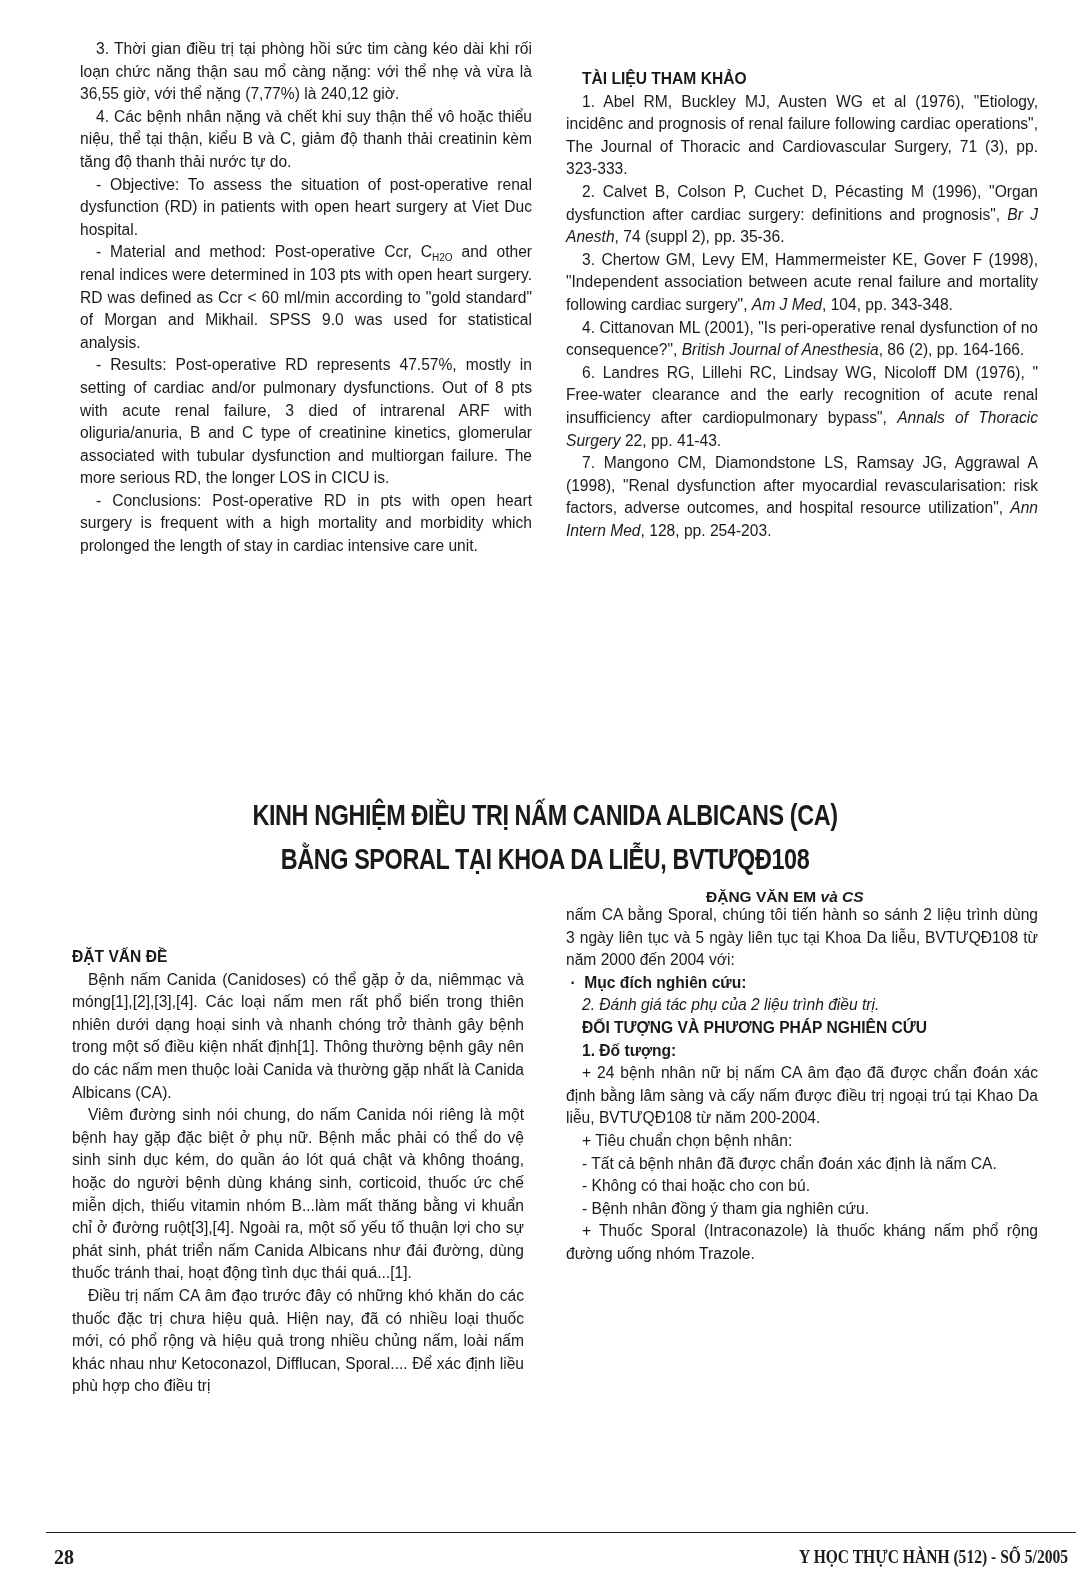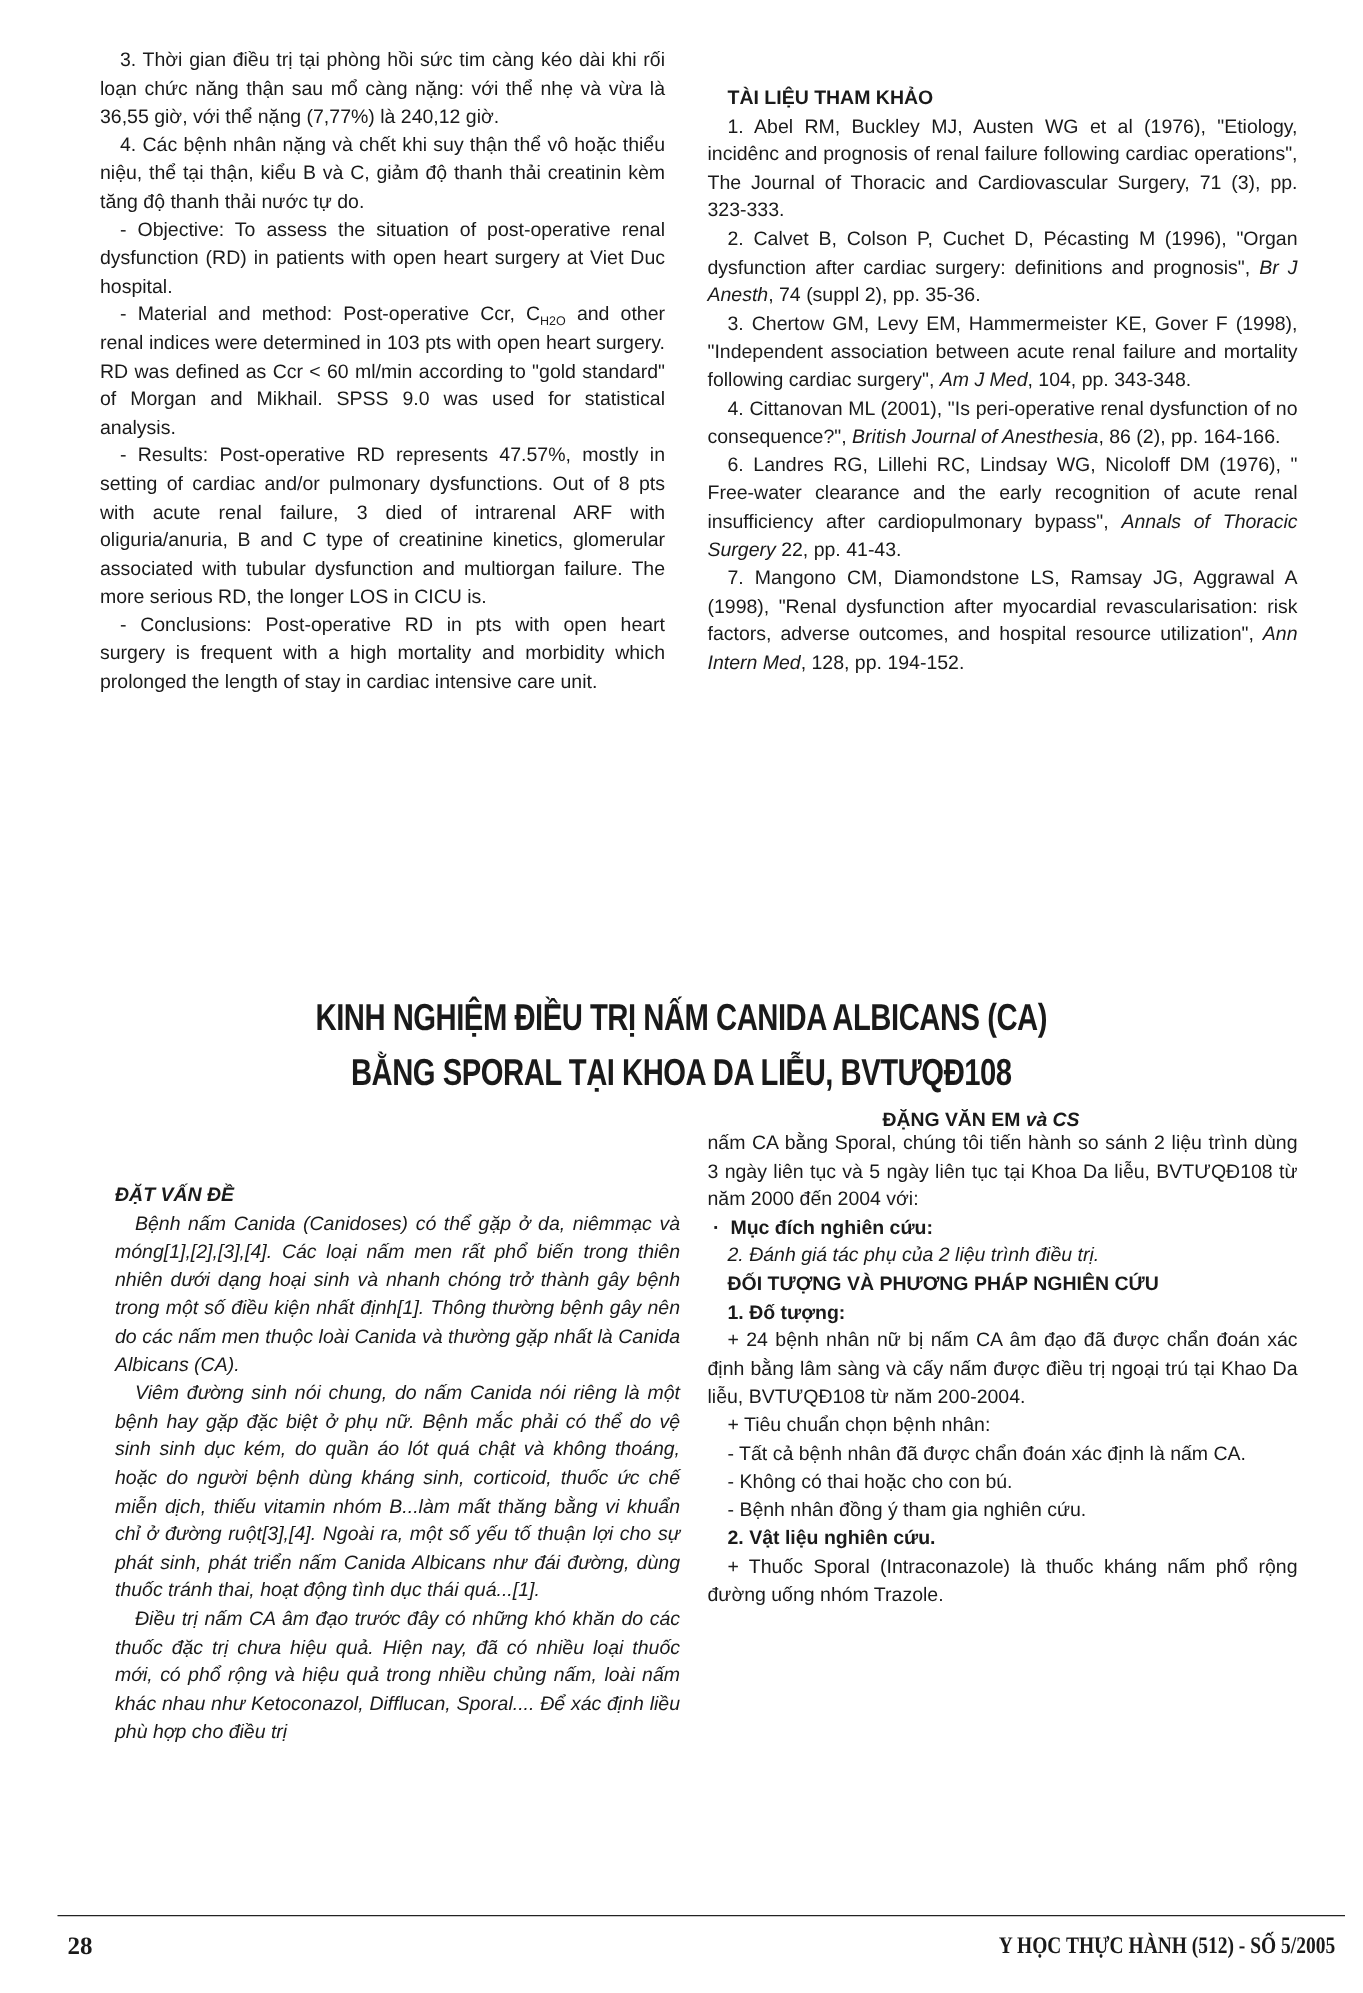--- a/index.html
+++ b/index.html
@@ -5,21 +5,21 @@
   html, body { margin: 0; padding: 0; background: #ffffff; }
   body { width: 1090px; height: 1594px; position: relative; overflow: hidden; color: #1a1a1a;
          font-family: "Liberation Sans", "DejaVu Sans", sans-serif; }
   .col { position: absolute; font-size: 15.6px; line-height: 22.6px; text-align: justify; }
   .col p { margin: 0; text-indent: 16px; }
   .col p.noind { text-indent: 0; }
   .col .h { font-weight: bold; text-indent: 16px; margin: 0; }
   .col .hl { font-weight: bold; margin: 0; }
   #col-tl { left: 80px; top: 38px; width: 452px; }
   #col-tr { left: 566px; top: 68px; width: 472px; }
-  #col-bl { left: 92px; top: 946px; width: 452px; font-style: italic; }
+  #col-bl { left: 72px; top: 946px; width: 452px; }
   #col-br { left: 566px; top: 904px; width: 472px; }
   sub { font-size: 10px; line-height: 0; }
   i { font-style: italic; }
   .bullet-dot { display: inline-block; width: 14px; text-align: center; }
   #article-title { position: absolute; left: 0; top: 793px; width: 1090px; text-align: center;
      font-family: "Liberation Sans", sans-serif; font-weight: bold; font-size: 30px; line-height: 44px;
      letter-spacing: -0.5px; transform: scaleX(0.78); transform-origin: 545px 0; }
   #article-title div { margin: 0; }
   #author { position: absolute; left: 706px; top: 888px; font-weight: bold; font-size: 15.5px; }
   #author .cs { font-style: italic; }
@@ -40,21 +40,21 @@
   <p>- Conclusions: Post-operative RD in pts with open heart surgery is frequent with a high mortality and morbidity which prolonged the length of stay in cardiac intensive care unit.</p>
 </div>
 
 <div id="col-tr" class="col">
   <div class="h">TÀI LIỆU THAM KHẢO</div>
   <p><span>1. Abel RM, Buckley MJ, Austen WG et al (1976), "Etiology, incidênc and prognosis of renal failure following cardiac operations", The Journal of Thoracic and Cardiovascular Surgery, 71 (3), pp. 323-333.</span><i></i><span></span></p>
   <p><span>2. Calvet B, Colson P, Cuchet D, Pécasting M (1996), "Organ dysfunction after cardiac surgery: definitions and prognosis", </span><i>Br J Anesth</i><span>, 74 (suppl 2), pp. 35-36.</span></p>
   <p><span>3. Chertow GM, Levy EM, Hammermeister KE, Gover F (1998), "Independent association between acute renal failure and mortality following cardiac surgery", </span><i>Am J Med</i><span>, 104, pp. 343-348.</span></p>
   <p><span>4. Cittanovan ML (2001), "Is peri-operative renal dysfunction of no consequence?", </span><i>British Journal of Anesthesia</i><span>, 86 (2), pp. 164-166.</span></p>
   <p><span>6. Landres RG, Lillehi RC, Lindsay WG, Nicoloff DM (1976), " Free-water clearance and the early recognition of acute renal insufficiency after cardiopulmonary bypass", </span><i>Annals of Thoracic Surgery</i><span> 22, pp. 41-43.</span></p>
-  <p><span>7. Mangono CM, Diamondstone LS, Ramsay JG, Aggrawal A (1998), "Renal dysfunction after myocardial revascularisation: risk factors, adverse outcomes, and hospital resource utilization", </span><i>Ann Intern Med</i><span>, 128, pp. 194-152.</span></p>
+  <p><span>7. Mangono CM, Diamondstone LS, Ramsay JG, Aggrawal A (1998), "Renal dysfunction after myocardial revascularisation: risk factors, adverse outcomes, and hospital resource utilization", </span><i>Ann Intern Med</i><span>, 128, pp. 254-203.</span></p>
 </div>
 
 <div id="article-title">
   <div>KINH NGHIỆM ĐIỀU TRỊ NẤM CANIDA ALBICANS (CA)</div>
   <div>BẰNG SPORAL TẠI KHOA DA LIỄU, BVTƯQĐ108</div>
 </div>
 <div id="author"><span>ĐẶNG VĂN EM</span><span class="cs"> và CS</span></div>
 
 <div id="col-bl" class="col">
   <div class="hl">ĐẶT VẤN ĐỀ</div>
@@ -67,19 +67,18 @@
   <p class="noind">nấm CA bằng Sporal, chúng tôi tiến hành so sánh 2 liệu trình dùng 3 ngày liên tục và 5 ngày liên tục tại Khoa Da liễu, BVTƯQĐ108 từ năm 2000 đến 2004 với:</p>
   <div class="hl"><span class="bullet-dot">·</span> <span>Mục đích nghiên cứu:</span></div>
   <p><i>2. Đánh giá tác phụ của 2 liệu trình điều trị.</i></p>
   <div class="h">ĐỐI TƯỢNG VÀ PHƯƠNG PHÁP NGHIÊN CỨU</div>
   <div class="h">1. Đố tượng:</div>
   <p>+ 24 bệnh nhân nữ bị nấm CA âm đạo đã được chẩn đoán xác định bằng lâm sàng và cấy nấm được điều trị ngoại trú tại Khao Da liễu, BVTƯQĐ108 từ năm 200-2004.</p>
   <p>+ Tiêu chuẩn chọn bệnh nhân:</p>
   <p>- Tất cả bệnh nhân đã được chẩn đoán xác định là nấm CA.</p>
   <p>- Không có thai hoặc cho con bú.</p>
   <p>- Bệnh nhân đồng ý tham gia nghiên cứu.</p>
-  <div class="h">2. Vật liệu nghiên cứu.</div>
   <p>+ Thuốc Sporal (Intraconazole) là thuốc kháng nấm phổ rộng đường uống nhóm Trazole.</p>
 </div>
 
 <div id="footer-rule"></div>
 <div id="page-number">28</div>
 <div id="journal-name">Y HỌC THỰC HÀNH (512) - SỐ 5/2005</div>
 
 </body></html>

